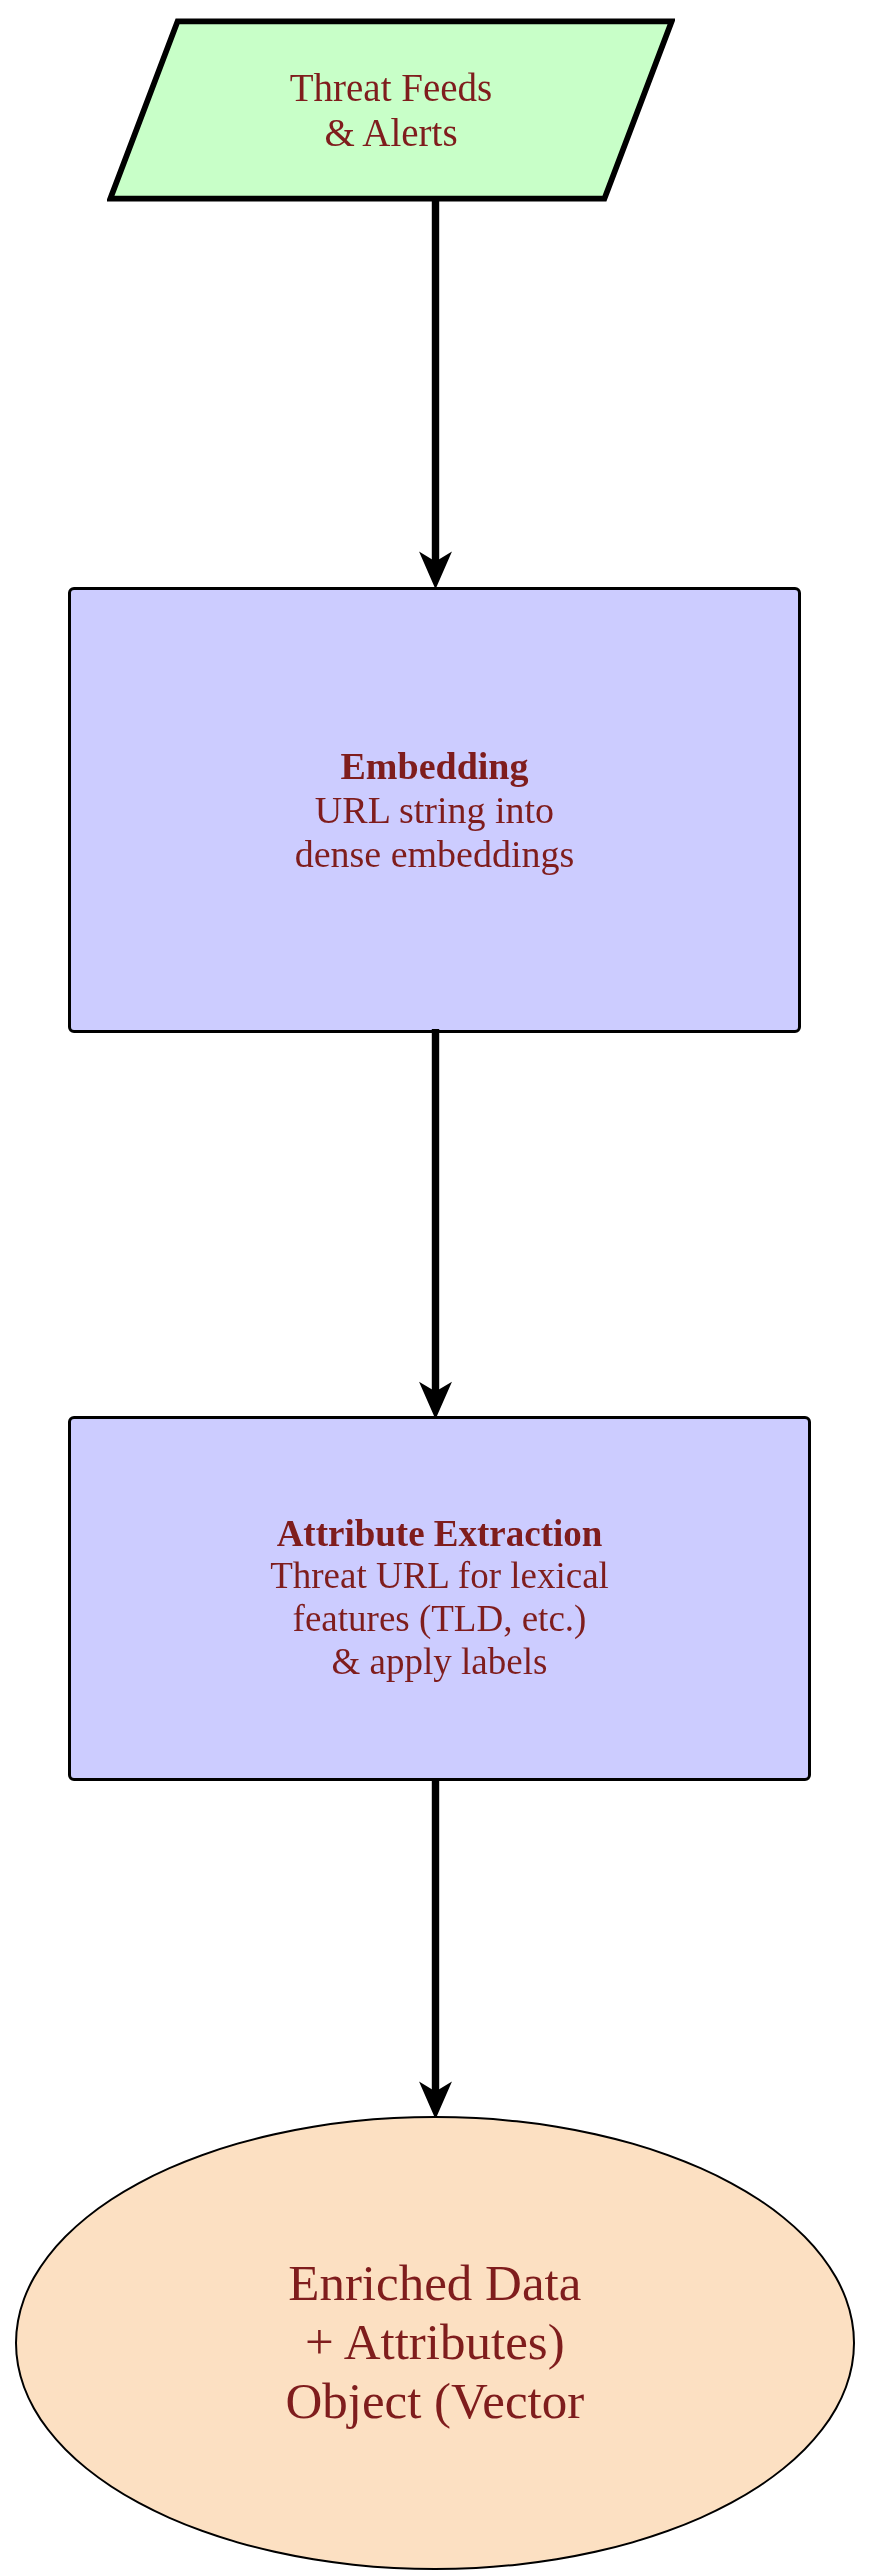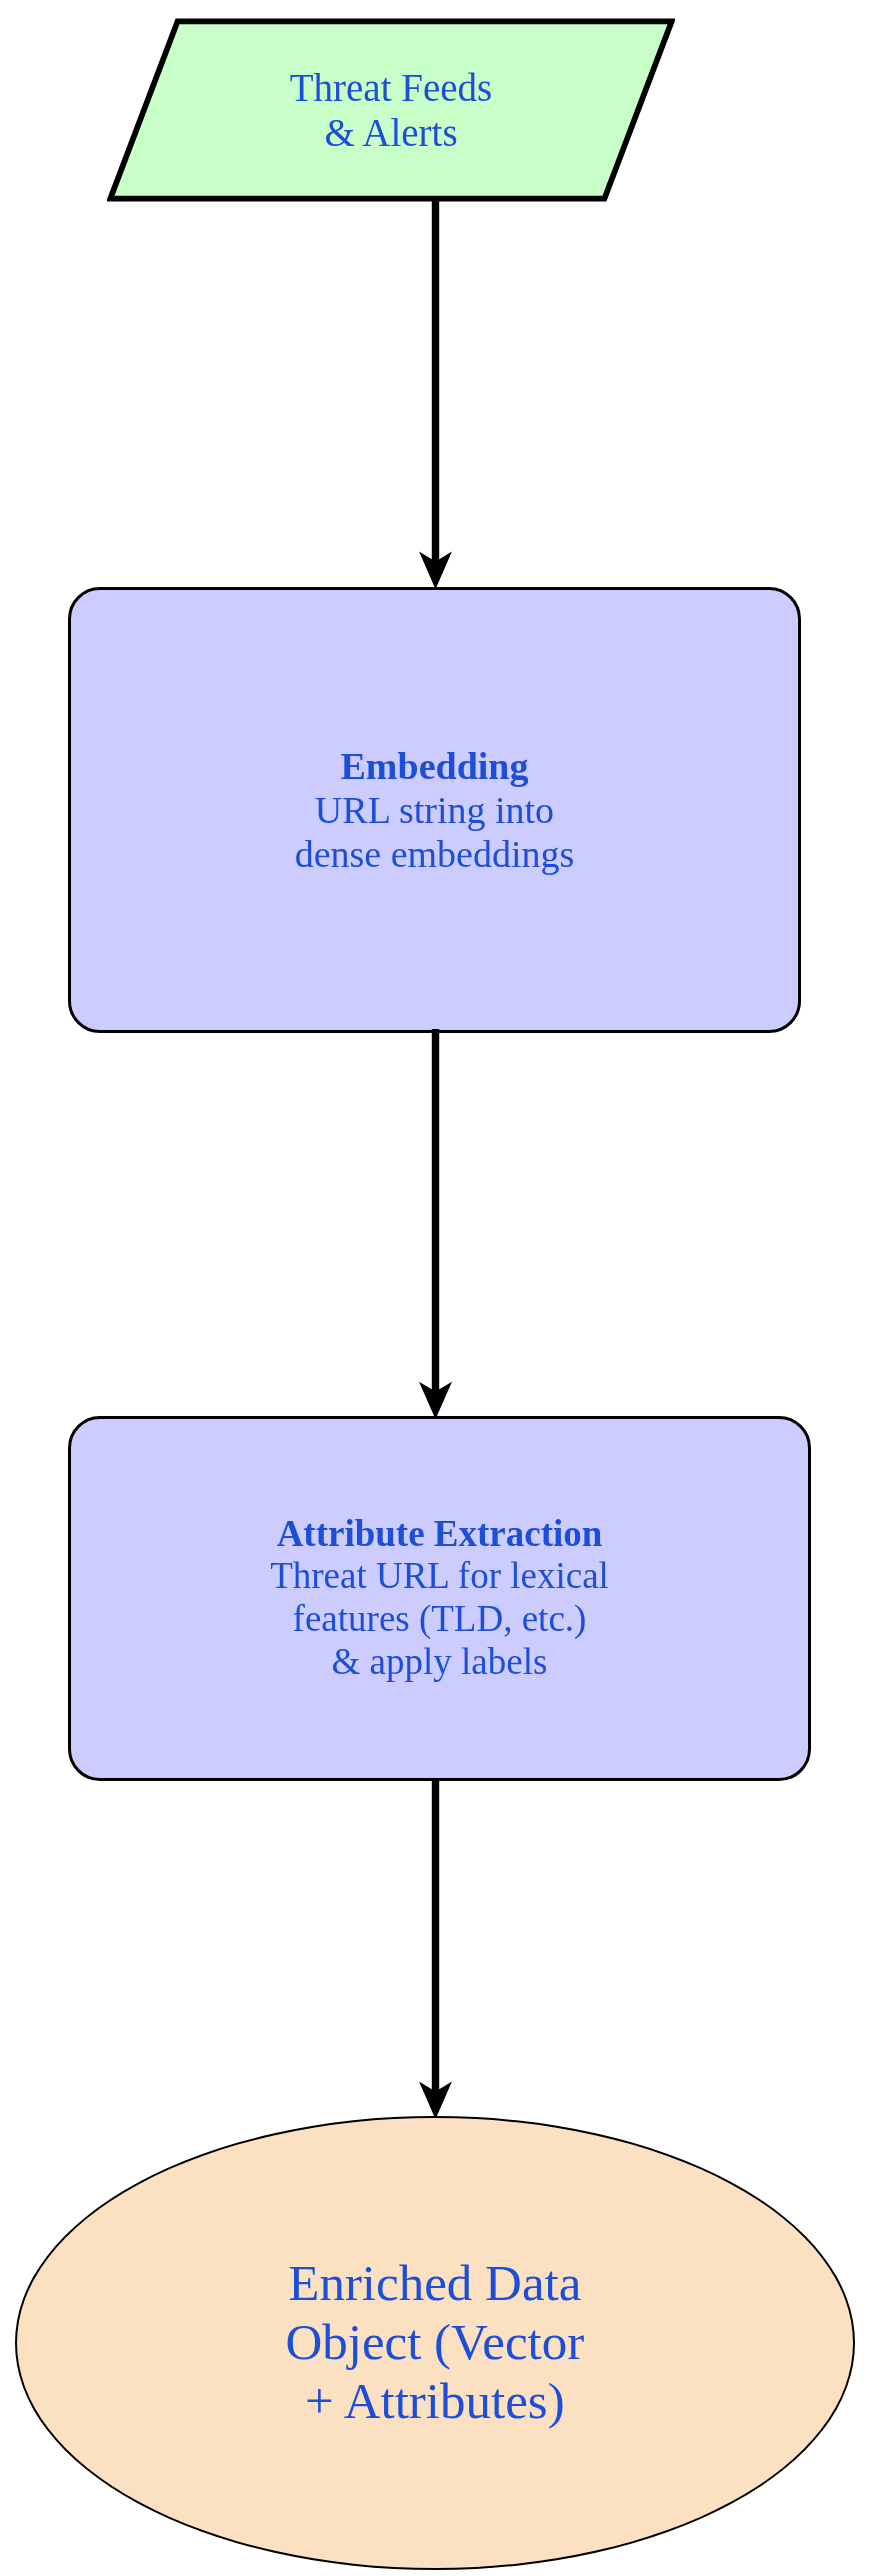--- a/index.html
+++ b/index.html
@@ -18,21 +18,21 @@
   }
 
   
   .node-text {
     position: absolute;
     left: 0;
     right: 0;
     top: 50%;
     transform: translateY(-50%);
     text-align: center;
-    color: #1d4ed8;
+    color: #7f1d1d;
     line-height: 1.16;
     pointer-events: none;
   }
   .node-title {
     font-weight: bold;
     display: block;
   }
   .node-body {
     font-weight: normal;
     display: block;
@@ -57,21 +57,21 @@
     font-size: 39px;
     left: 33px;
     right: 33px;
   }
 
   
   .process-box {
     position: absolute;
     background: #ccccff;
     border: 3.3px solid #000000;
-    border-radius: 32px;
+    border-radius: 6px;
     box-sizing: border-box;
   }
   #embedding-node {
     left: 68px;
     top: 587px;
     width: 733px;
     height: 446px;
   }
   #embedding-node .node-text { font-size: 38px; }
 
@@ -162,19 +162,19 @@
   <div class="connector" id="connector-3">
     <svg viewBox="0 0 130 418" preserveAspectRatio="none">
       <line x1="65" y1="0" x2="65" y2="390" stroke="#000000" stroke-width="9"></line>
       <polygon points="65,416 45,370 65,382 85,370" fill="#000000"></polygon>
     </svg>
   </div>
 
   <div id="output-node">
     <div class="node-text">
       <span class="node-body">Enriched Data</span>
+      <span class="node-body">+ Attributes)</span>
       <span class="node-body">Object (Vector</span>
-      <span class="node-body">+ Attributes)</span>
     </div>
   </div>
 
 </div>
 
 
 </body></html>

